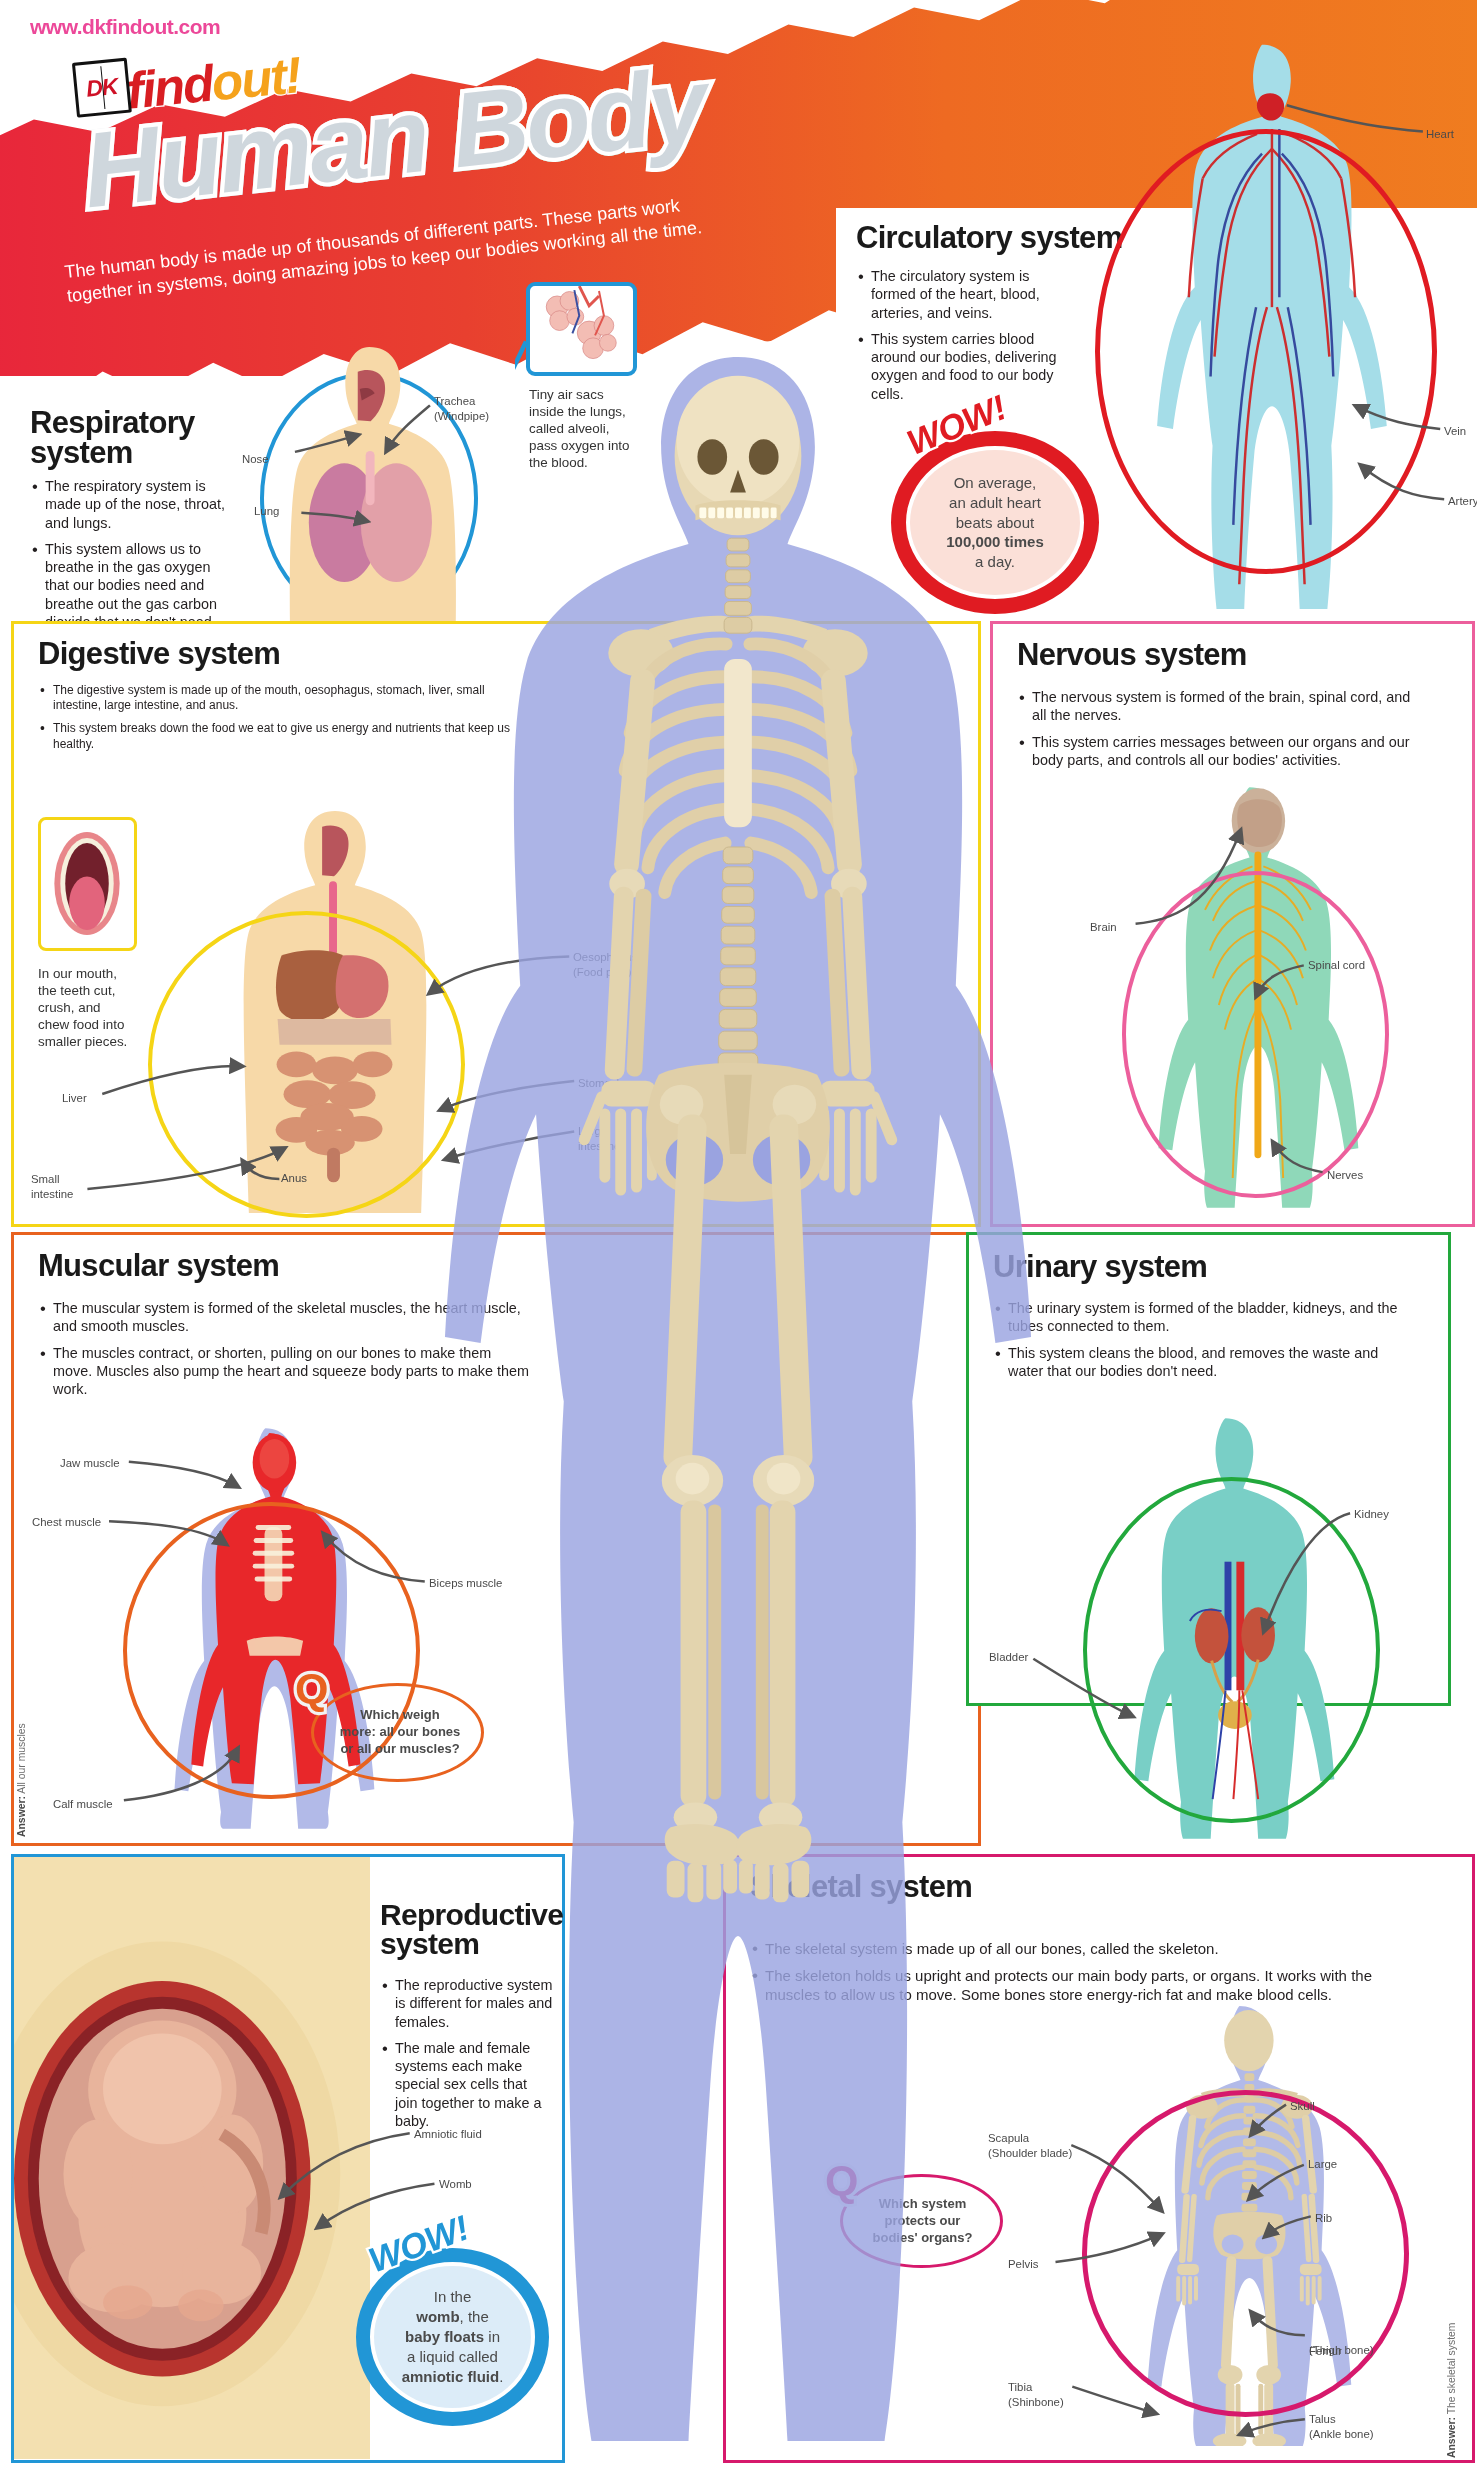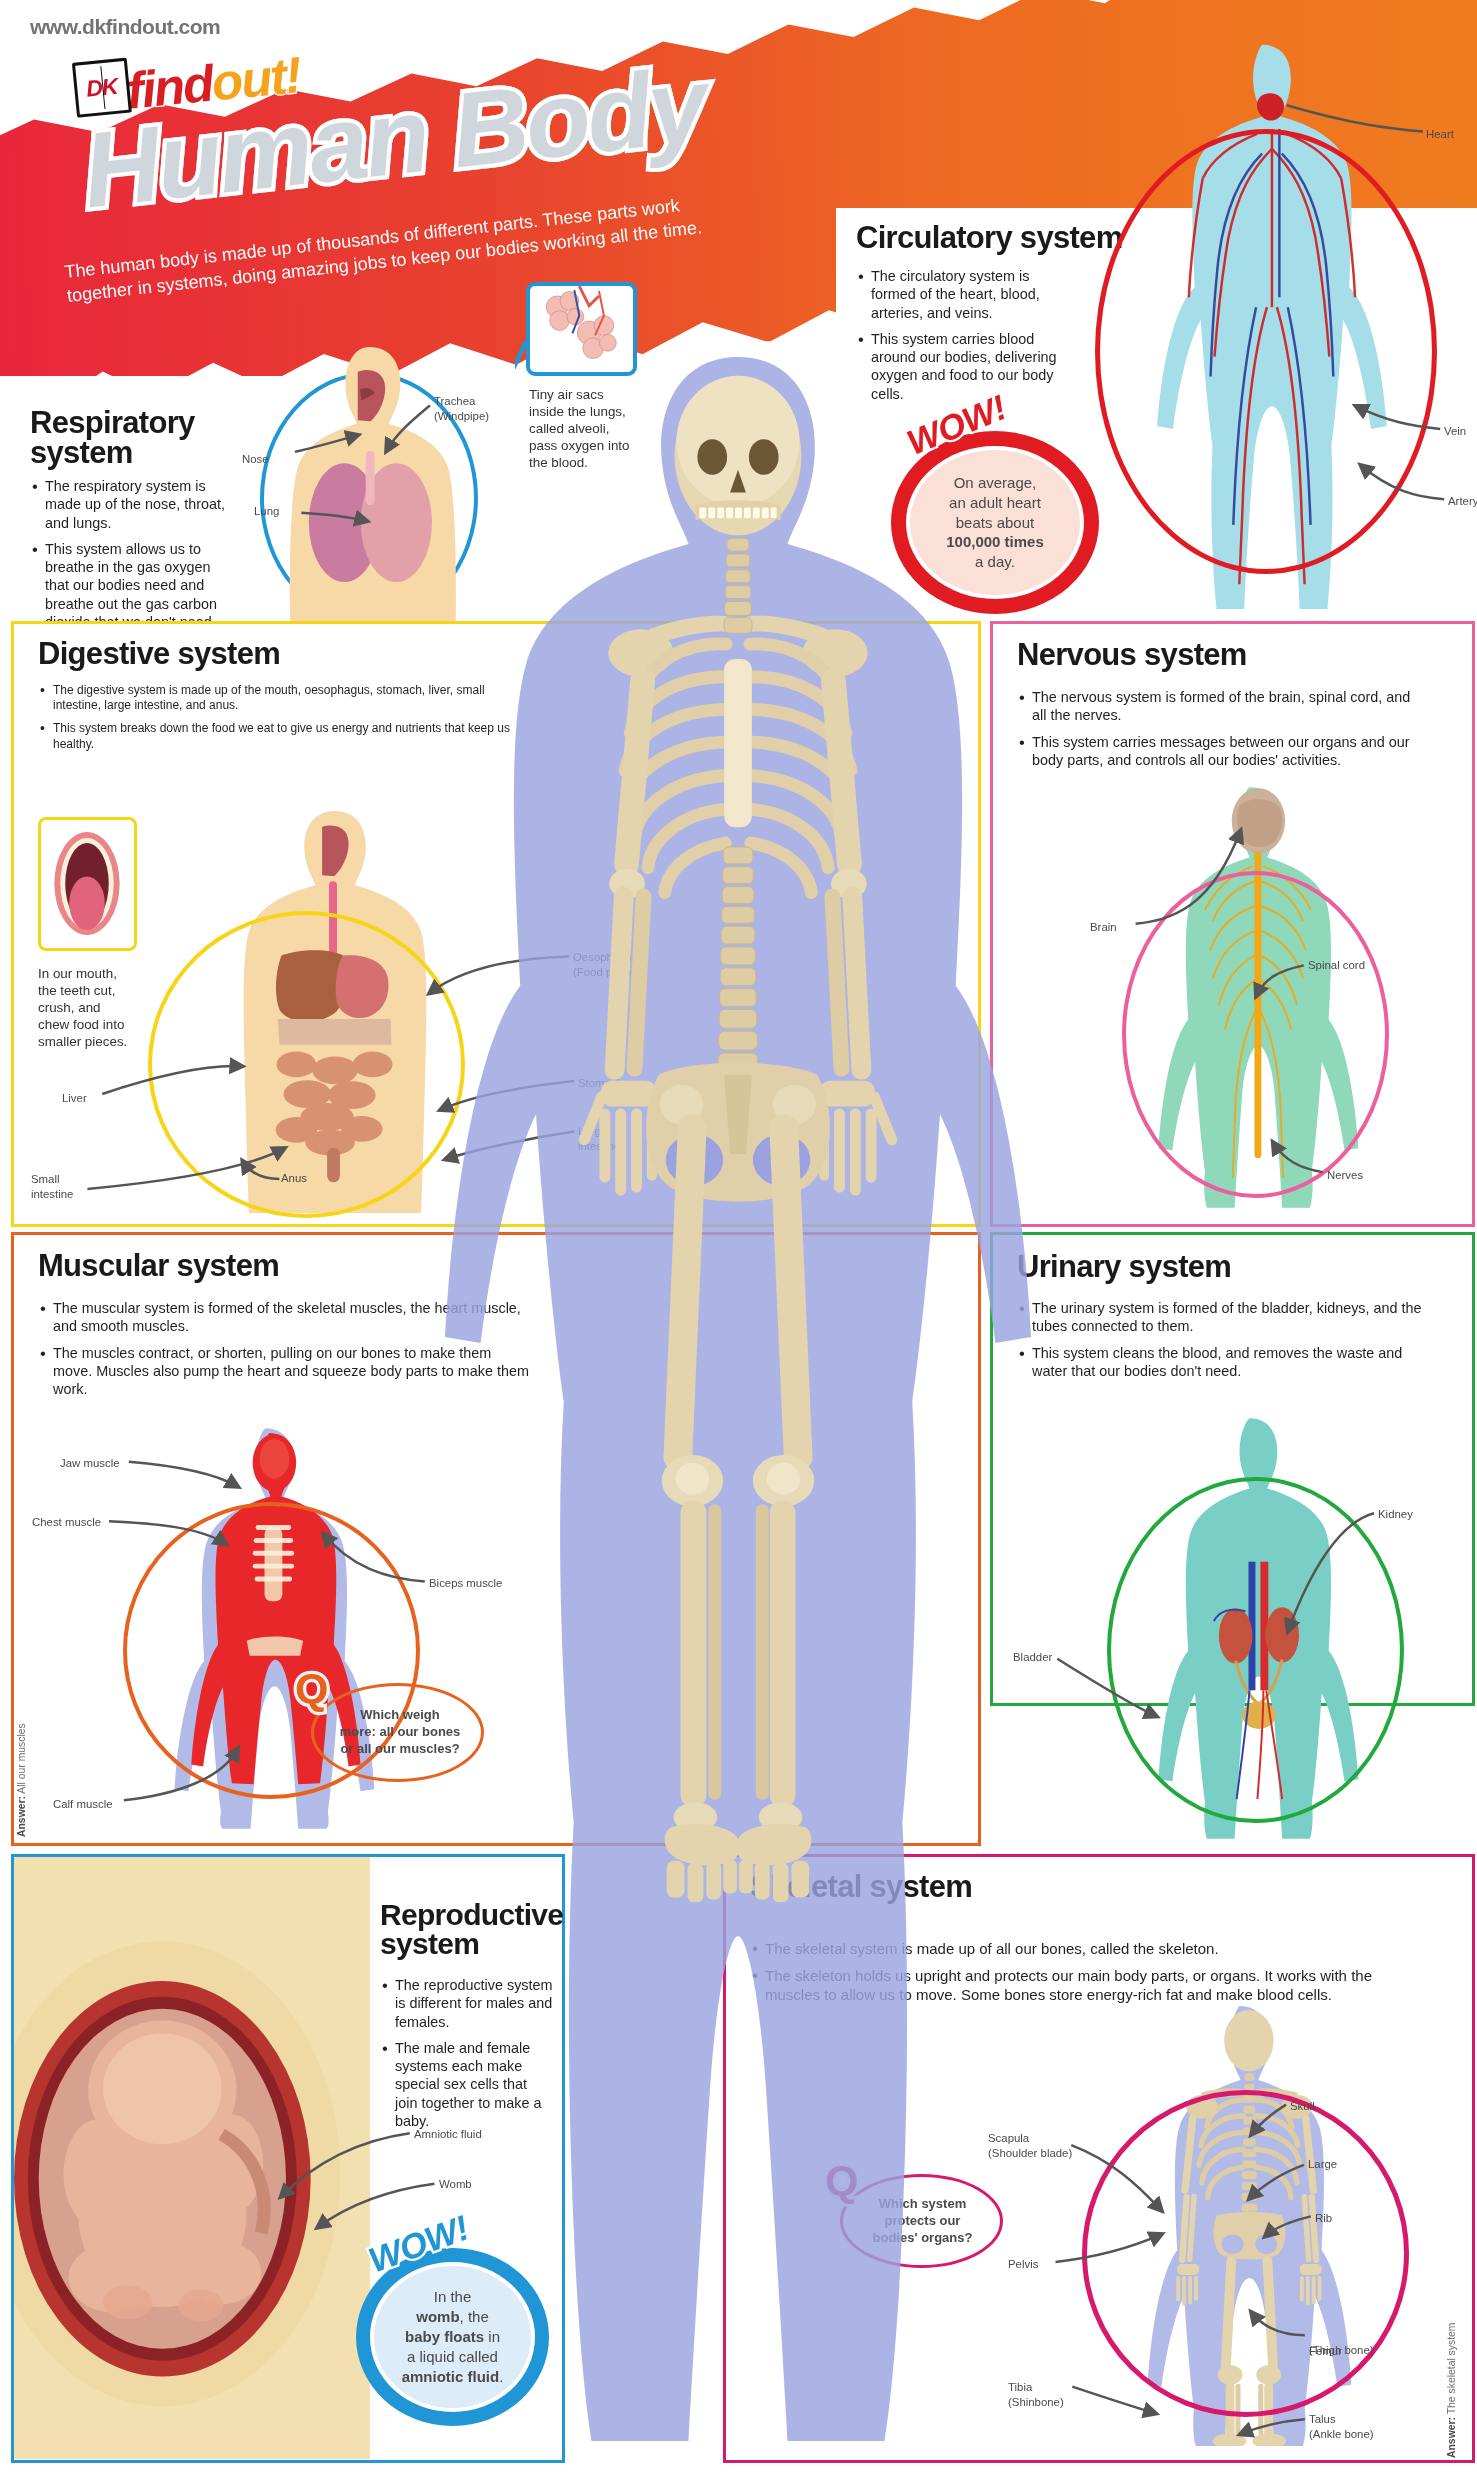--- a/index.html
+++ b/index.html
@@ -27,21 +27,21 @@
   .hdr-tear-bot {
     position:absolute; left:-40px; top:257px; width:1584px; height:158px; background:#fff;
     clip-path:polygon(0 40%,3% 26%,6% 44%,9% 28%,12% 46%,16% 30%,19% 48%,23% 32%,
       27% 50%,31% 34%,35% 52%,39% 36%,43% 54%,47% 38%,51% 55%,55% 39%,59% 56%,
       63% 40%,67% 57%,71% 41%,75% 58%,79% 42%,83% 59%,87% 43%,91% 60%,95% 44%,
       98% 61%,100% 46%,100% 100%,0 100%);
     transform:rotate(-6.2deg);
   }
   #site-url {
     position:absolute; left:30px; top:15px; font-size:21px; font-weight:bold;
-    color:#737373; letter-spacing:-0.5px; z-index:12;
+    color:#ec4899; letter-spacing:-0.5px; z-index:12;
   }
   #logo-wrap {
     position:absolute; left:74px; top:52px; z-index:14; transform:rotate(-5.5deg);
     display:flex; align-items:flex-end;
   }
   .dk-book {
     width:55px;height:55px;border:3.5px solid #111;background:#fff;position:relative;
     display:flex;align-items:center;justify-content:center;border-radius:2px;
   }
   .dk-book span { font-size:23px;font-weight:bold;color:#cf1126;font-style:italic;letter-spacing:-1px; }
@@ -443,21 +443,21 @@
       <div>more: all our bones</div>
       <div>or all our muscles?</div>
     </div>
   </div>
 
   <div class="answer-v" style="left:13px;top:591px;">
     <b>Answer:</b><span> All our muscles</span>
   </div>
 </div>
 
-<div class="panel" style="left:990px;top:1232px;width:485px;height:474px;border:3.5px solid #22a83c;">
+<div class="panel" style="left:966px;top:1232px;width:485px;height:474px;border:3.5px solid #22a83c;">
   <div class="p-title" style="position:absolute;left:24px;top:17px;font-size:31px;">Urinary system</div>
   <ul class="bullets" style="position:absolute;left:24px;top:64px;width:416px;font-size:14.4px;">
     <li>The urinary system is formed of the bladder, kidneys, and the tubes connected to them.</li>
     <li>This system cleans the blood, and removes the waste and water that our bodies don't need.</li>
   </ul>
 
   <div style="position:absolute;left:119px;top:178px;width:277px;height:426px;">
     <svg width="277" height="426" style="position:absolute;left:0;top:0;" viewBox="0 0 560 860">
       <path d="M278 10 C318 10 336 42 334 84 C332 120 318 138 314 152 C368 168 420 196 434 244
                C448 294 442 400 438 480 C472 520 492 640 498 740 L470 744 C458 660 440 596 424 566

